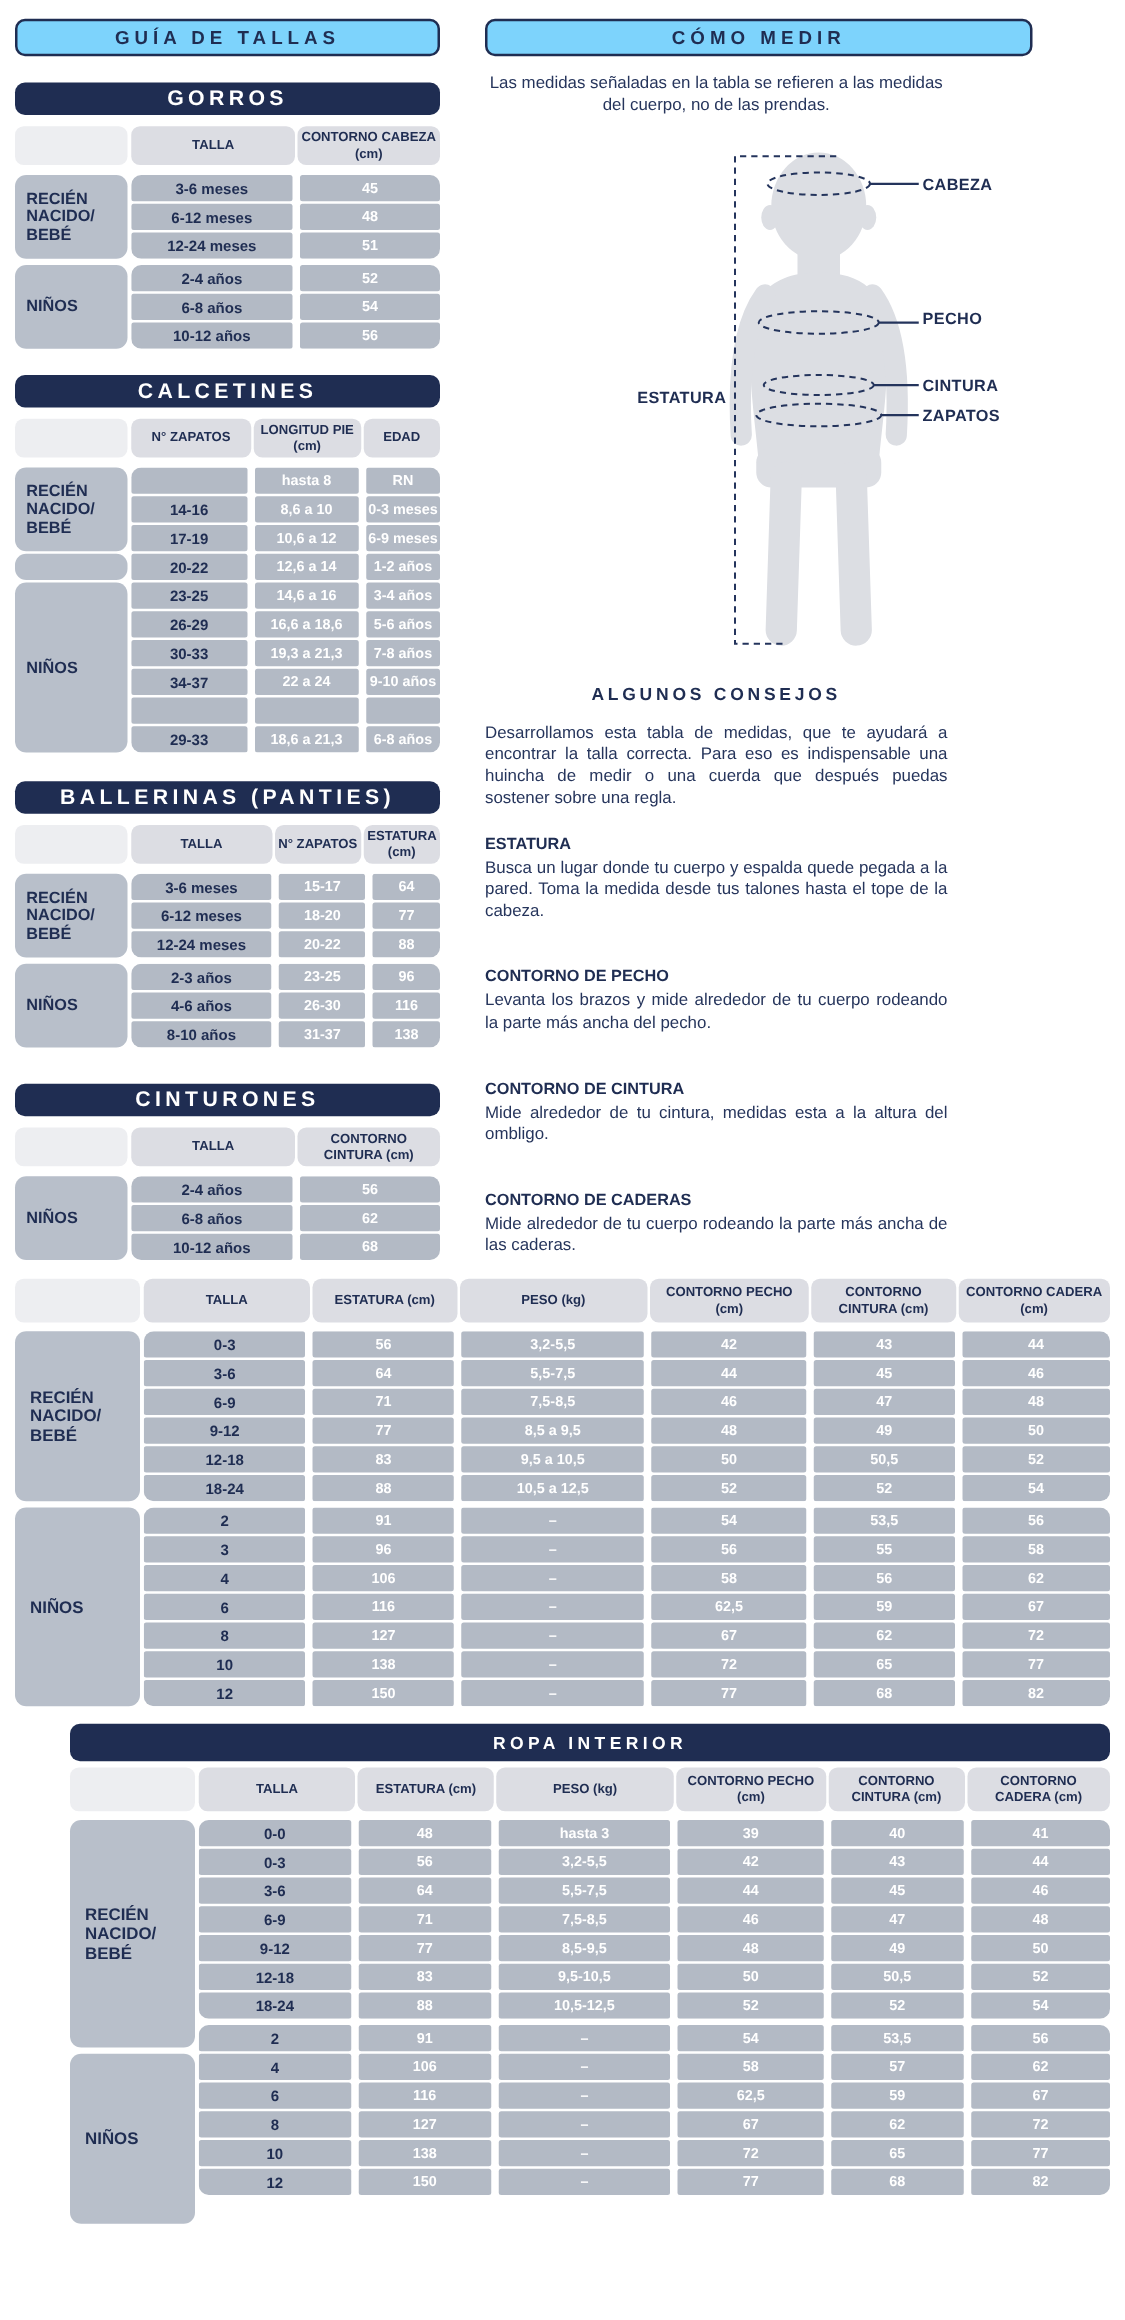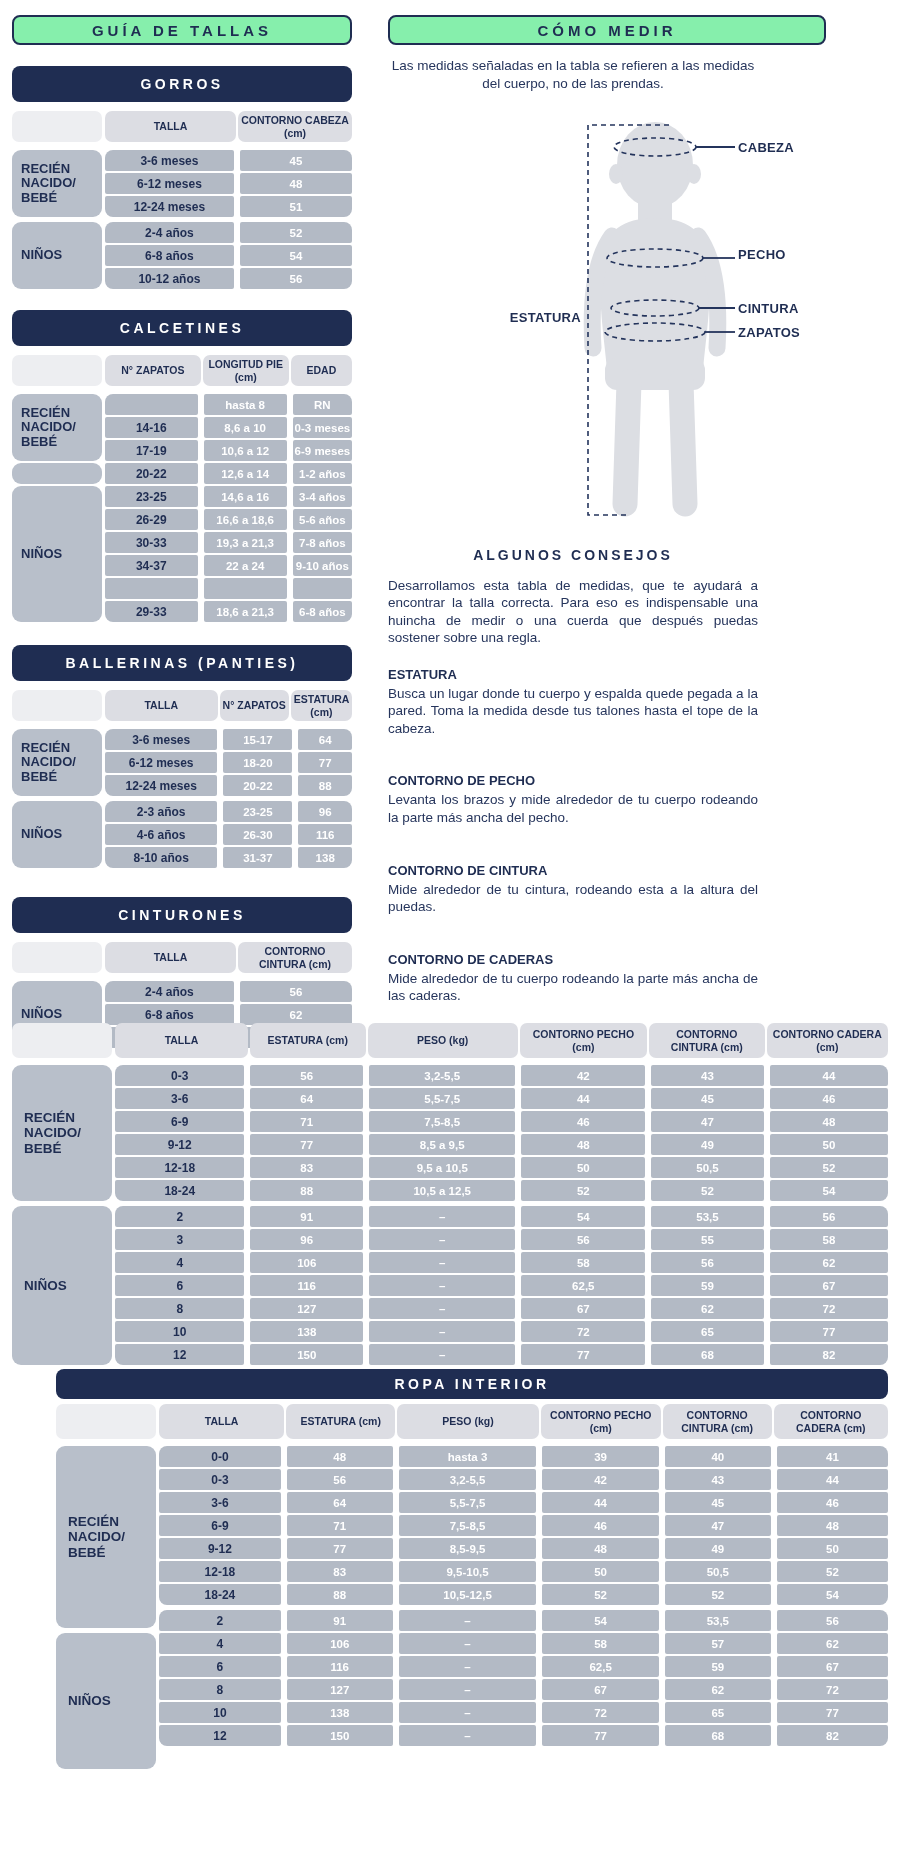--- a/index.html
+++ b/index.html
@@ -4,26 +4,26 @@
 <style>
   * { box-sizing: border-box; margin: 0; padding: 0; }
   html,body { background:#fff; }
   body { font-family: "Liberation Sans", "DejaVu Sans", sans-serif; }
   .page { position: relative; width: 900px; height: 1856px; background:#fff; overflow:hidden; }
 
   
   .guide-title {
     margin-top:15px; height:30px; border:2px solid #1f2d52; border-radius:8px;
     display:flex; align-items:center; justify-content:center;
-    color:#1f2d52; font-weight:700; font-size:15px; letter-spacing:4px; background:#86efac;
+    color:#1f2d52; font-weight:700; font-size:15px; letter-spacing:4px; background:#7dd3fc;
   }
   .bar {
-    background:#1f2d52; color:#fff; border-radius:8px; height:36px;
+    background:#1f2d52; color:#fff; border-radius:8px; height:26px;
     display:flex; align-items:center; justify-content:center;
-    font-weight:700; font-size:14px; letter-spacing:3.5px;
+    font-weight:700; font-size:17px; letter-spacing:3.5px;
   }
   .ttable { display:flex; gap:3px; margin-top:9px; }
   .lcol { width:90px; flex:none; display:flex; flex-direction:column; }
   .corner { background:#edeef1; border-radius:7px; height:31px; margin-bottom:8px; flex:none; }
   .glabel {
     background:#b8bfca; border-radius:9px; color:#1f2d52; font-weight:700;
     font-size:13px; line-height:1.12; display:flex; align-items:center;
     padding:2px 4px 2px 9px; margin-bottom:5px; flex:none;
   }
   .glabel:last-child { margin-bottom:0; }
@@ -75,21 +75,21 @@
 
   
   .wide .bar { height:30px; font-size:14px; }
   .wide .ttable { margin-top:5px; }
   .wide .lcol { width:100px; }
   .wide .corner { height:35px; margin-bottom:7px; }
   .wide .pill { height:35px; }
   .wide .head { margin-bottom:7px; }
   .wide .head, .wide .row { grid-template-columns: 1.15fr 1fr 1.3fr 1.1fr 1fr 1.05fr; }
   .wide .glabel { font-size:13.5px; padding-left:12px; }
-  .t-ropa { margin-top:4px;padding-left:44px; }
+  .t-ropa { margin-top:14px;padding-left:44px; }
 </style>
 </head>
 <body>
 
 <div class="page">
 
   <div class="left-col">
 
     <div class="guide-title">GUÍA DE TALLAS</div>
 
@@ -346,21 +346,21 @@
     <div class="consejos-title">ALGUNOS CONSEJOS</div>
     <p class="consejos-text">Desarrollamos esta tabla de medidas, que te ayudará a encontrar la talla correcta. Para eso es indispensable una huincha de medir o una cuerda que después puedas sostener sobre una regla.</p>
 
     <div class="m-head firsthead">ESTATURA</div>
     <p class="m-text">Busca un lugar donde tu cuerpo y espalda quede pegada a la pared. Toma la medida desde tus talones hasta el tope de la cabeza.</p>
 
     <div class="m-head">CONTORNO DE PECHO</div>
     <p class="m-text">Levanta los brazos y mide alrededor de tu cuerpo rodeando la parte más ancha del pecho.</p>
 
     <div class="m-head">CONTORNO DE CINTURA</div>
-    <p class="m-text">Mide alrededor de tu cintura, rodeando esta a la altura del puedas.</p>
+    <p class="m-text">Mide alrededor de tu cintura, medidas esta a la altura del ombligo.</p>
 
     <div class="m-head">CONTORNO DE CADERAS</div>
     <p class="m-text">Mide alrededor de tu cuerpo rodeando la parte más ancha de las caderas.</p>
   </div>
 
   <div class="wide-region">
 
     <section class="wide">
       <div class="ttable">
         <div class="lcol">

